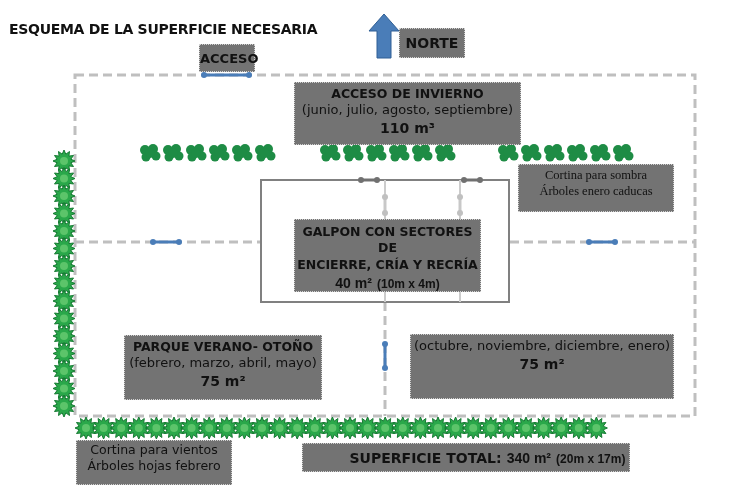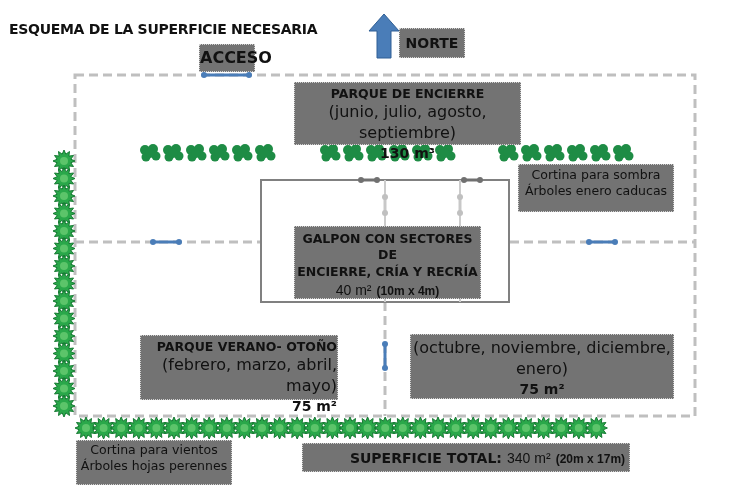--- a/index.html
+++ b/index.html
@@ -3,23 +3,23 @@
 <meta charset="utf-8">
 <style>
   html, body { margin: 0; padding: 0; background: #ffffff; }
   body { width: 732px; height: 490px; position: relative; overflow: hidden;
          font-family: "DejaVu Sans", sans-serif; color: #111; }
   .abs { position: absolute; }
   .title { left: 9px; top: 21px; font-size: 14px; font-weight: bold; letter-spacing: -0.3px; }
   .label-box { position: absolute; border: 1px dotted #d0d0d0; background: #737373;
                text-align: center; line-height: 1.3; }
   .bold { font-weight: bold; }
-  .lbl-sm { font-size: 16px; }
+  .lbl-sm { font-size: 13px; }
   .lbl-md { font-size: 12.5px; }
-  .area { font-size: 14px; font-weight: normal; font-family: "Liberation Sans", sans-serif; }
+  .area { font-size: 14px; font-weight: bold; font-family: "Liberation Sans", sans-serif; }
   .dims { font-size: 12px; font-weight: bold; font-family: "Liberation Sans", sans-serif; }
   svg { position: absolute; left: 0; top: 0; }
   .north-lbl { font-size: 14px; font-weight: bold; }
 </style>
 </head>
 <body>
 
 <div class="abs title">ESQUEMA DE LA SUPERFICIE NECESARIA</div>
 
 <svg width="732" height="490" viewBox="0 0 732 490">
@@ -398,52 +398,52 @@
 
 <div class="label-box" style="left:199px; top:44px; width:54px; height:26px; line-height:26px;">
   <span class="bold lbl-sm">ACCESO</span>
 </div>
 
 <div class="label-box" style="left:399px; top:28px; width:64px; height:28px; line-height:28px;">
   <span class="north-lbl">NORTE</span>
 </div>
 
 <div class="label-box" style="left:294px; top:82px; width:225px; height:58px; padding-top:3px;">
-  <div class="bold lbl-md">PARQUE DE ENCIERRE</div>
+  <div class="bold lbl-md">ACCESO DE INVIERNO</div>
   <div class="lbl-sm">(junio, julio, agosto, septiembre)</div>
-  <div class="bold" style="font-size:14px;">130 m³</div>
-</div>
-
-<div class="label-box" style="left:518px; top:164px; width:154px; height:44px; padding-top:2px;">
+  <div class="bold" style="font-size:14px;">110 m³</div>
+</div>
+
+<div class="label-box" style="left:518px; top:164px; width:154px; height:44px; padding-top:2px;font-family:Liberation Serif, serif;">
   <div class="lbl-md">Cortina para sombra</div>
   <div class="lbl-md">Árboles enero caducas</div>
 </div>
 
-<div class="label-box" style="left:294px; top:219px; width:185px; height:67px; padding-top:4px;margin-top:7px;">
+<div class="label-box" style="left:294px; top:219px; width:185px; height:67px; padding-top:4px;">
   <div class="bold lbl-md">GALPON CON SECTORES DE</div>
   <div class="bold lbl-md">ENCIERRE, CRÍA Y RECRÍA</div>
   <div>
     <span class="area">40 m²</span>
     <span class="dims">(10m x 4m)</span>
   </div>
 </div>
 
-<div class="label-box" style="left:140px; top:335px; width:196px; height:60px; padding-top:3px;text-align:right;">
+<div class="label-box" style="left:124px; top:335px; width:196px; height:60px; padding-top:3px;">
   <div class="bold lbl-md">PARQUE VERANO- OTOÑO</div>
   <div class="lbl-sm">(febrero, marzo, abril, mayo)</div>
   <div class="bold" style="font-size:14px;">75 m²</div>
 </div>
 
 <div class="label-box" style="left:410px; top:334px; width:262px; height:60px; padding-top:3px;">
   <div class="lbl-sm">(octubre, noviembre, diciembre, enero)</div>
   <div class="bold" style="font-size:14px;">75 m²</div>
 </div>
 
 <div class="label-box" style="left:76px; top:440px; width:154px; height:42px; padding-top:1px;">
   <div class="lbl-md">Cortina para vientos</div>
-  <div class="lbl-md">Árboles hojas perennes</div>
+  <div class="lbl-md">Árboles hojas febrero</div>
 </div>
 
 <div class="label-box" style="left:302px; top:443px; width:326px; height:27px; line-height:27px;">
   <span class="bold" style="font-size:14px;margin-left:43px;">SUPERFICIE TOTAL:</span>
   <span class="area">340 m²</span>
   <span class="dims">(20m x 17m)</span>
 </div>
 
 </body></html>

